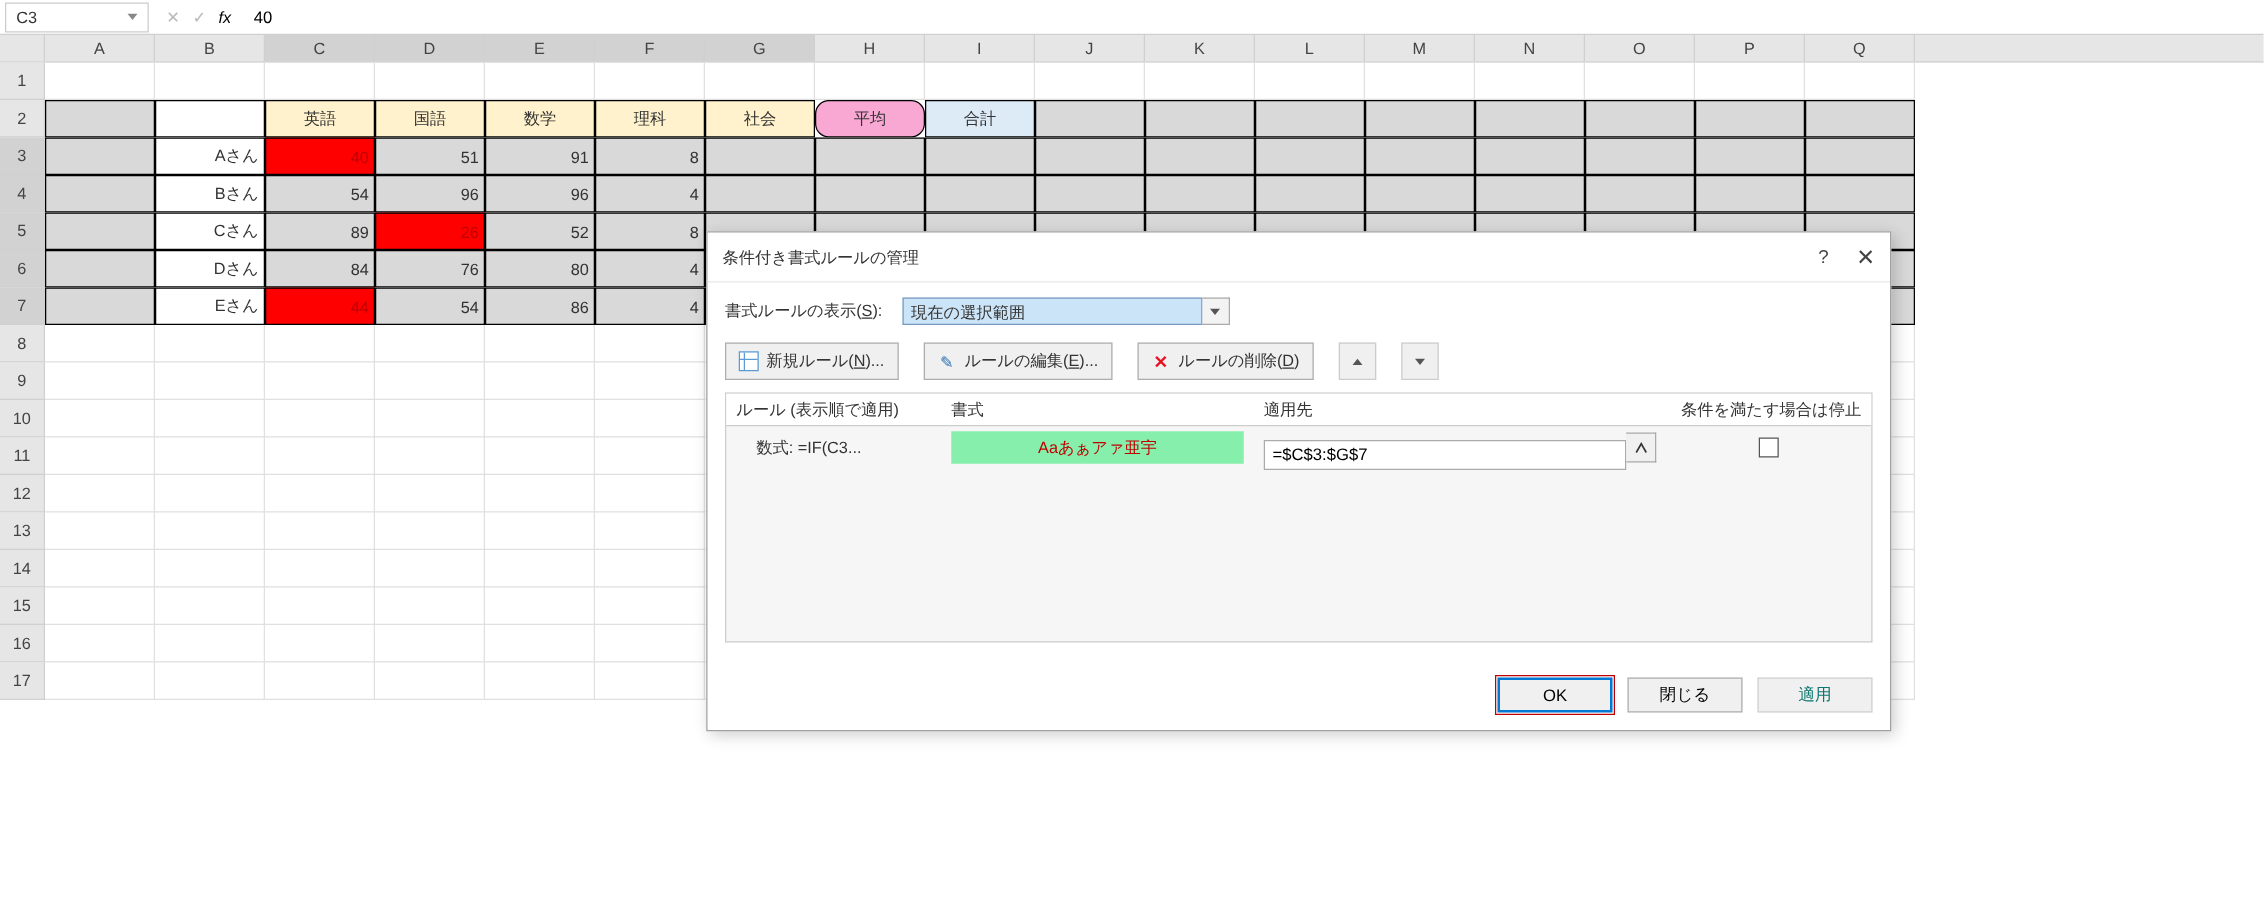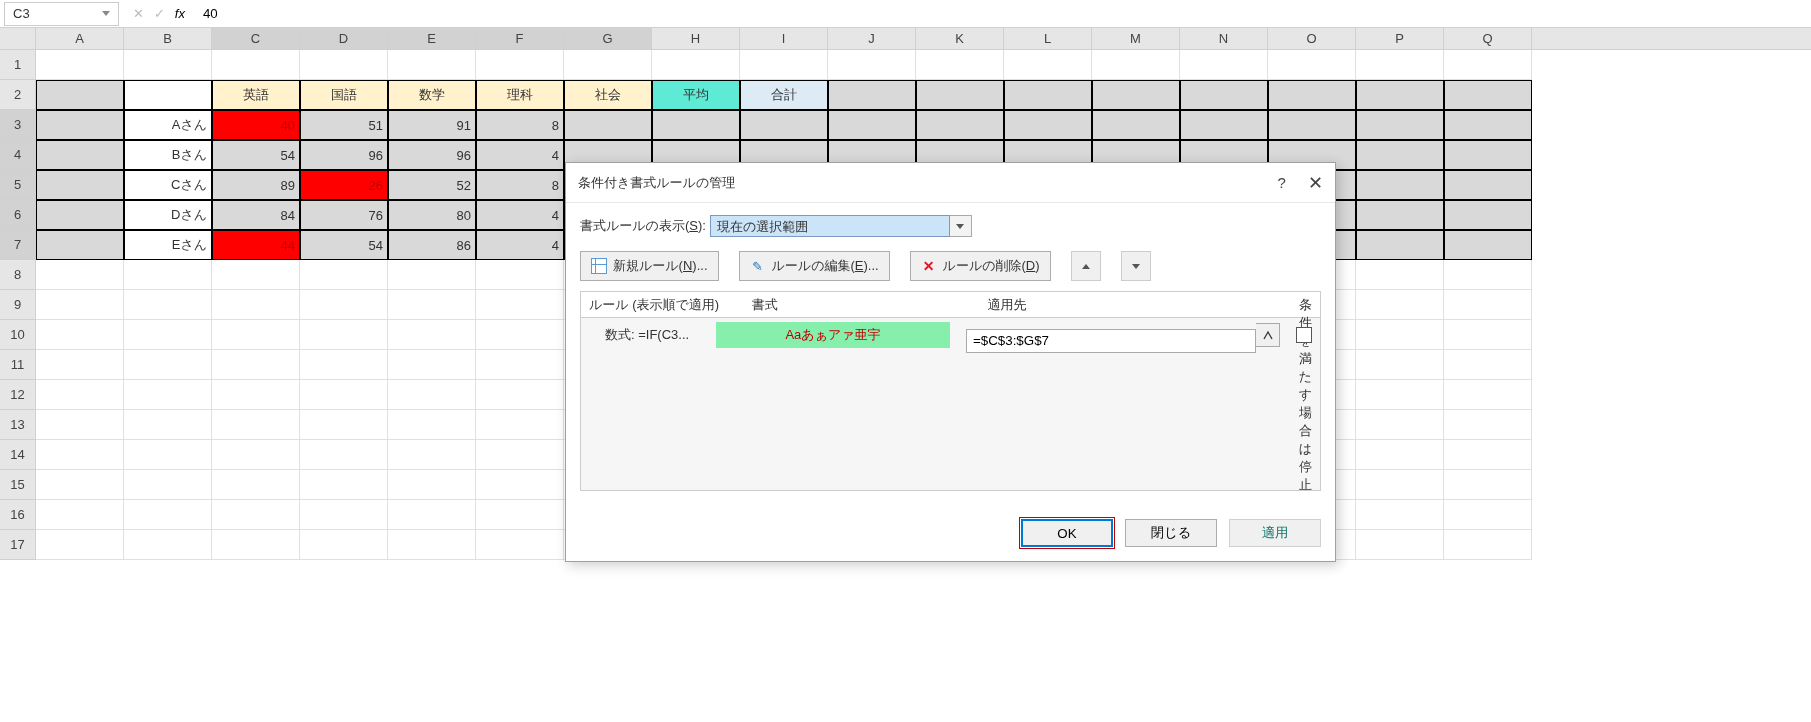--- a/index.html
+++ b/index.html
@@ -20,36 +20,36 @@
 .colh { width: 88px; border-right: 1px solid #d0d0d0; display: flex; align-items: center; justify-content: center; color: #444; background: #e6e6e6; }
 .cells { position: relative; }
 .row { display: flex; height: 30px; }
 .rowh { width: 36px; border-right: 1px solid #d0d0d0; border-bottom: 1px solid #d0d0d0; display: flex; align-items: center; justify-content: center; background: #e6e6e6; color: #444; }
 .cell { width: 88px; height: 30px; border-right: 1px solid #e0e0e0; border-bottom: 1px solid #e0e0e0; display: flex; align-items: center; padding: 0 4px; position: relative; }
 
 
 .tbl .cell { border: 1px solid #000; background: #d9d9d9; justify-content: flex-end; }
 .tbl .name-cell { background: #fff; justify-content: flex-end; }
 .tbl .shead { background: #fff2cc; justify-content: center; }
-.tbl .avgh { background: #5eead4; justify-content: center; }
+.tbl .avgh { background: #f9a8d4; justify-content: center; border-radius: 11px; }
 .tbl .toth { background: #ddebf7; justify-content: center; }
 .tbl .redc { background: #ff0000; color: #c00000; }
 
 
 .rowh.sel, .colh.sel { background: #d2d2d2; }
 .active-border { position: absolute; border: 2px solid #0e7b3f; pointer-events: none; }
 .range-border { position: absolute; border: 1px solid #0e7b3f; pointer-events: none; }
 
 
-.dialog { position: absolute; left: 565px; top: 162px; width: 771px; background: #fff; border: 1px solid #a0a0a0; box-shadow: 3px 3px 12px rgba(0,0,0,0.2); }
+.dialog { position: absolute; left: 565px; top: 185px; width: 948px; background: #fff; border: 1px solid #a0a0a0; box-shadow: 3px 3px 12px rgba(0,0,0,0.2); }
 .dlg-title { display: flex; align-items: center; justify-content: space-between; height: 40px; padding: 0 12px; border-bottom: 1px solid #e8e8e8; }
 .dlg-title .right { display: flex; align-items: center; gap: 22px; font-size: 15px; color: #444; }
 .dlg-close { font-size: 18px; cursor: pointer; }
 .dlg-body { padding: 12px 14px 14px 14px; }
-.show-row { display: flex; align-items: center; gap: 4px; margin-bottom: 14px; }
+.show-row { display: flex; align-items: center; gap: 16px; margin-bottom: 14px; }
 .combo { display: flex; align-items: center; }
 .combo-input { width: 240px; height: 22px; border: 1px solid #7a99c0; background: #cce4f7; padding: 2px 6px; }
 .combo-btn { width: 22px; height: 22px; border: 1px solid #aaa; border-left: none; display: flex; align-items: center; justify-content: center; background: #f3f3f3; }
 .chev { width: 0; height: 0; border-left: 4px solid transparent; border-right: 4px solid transparent; border-top: 5px solid #555; }
 
 .btn-row { display: flex; align-items: center; gap: 20px; margin-bottom: 10px; }
 .tool-btn { display: flex; align-items: center; gap: 6px; padding: 4px 10px; border: 1px solid #adadad; background: #f0f0f0; height: 30px; cursor: pointer; }
 .ico { display: inline-flex; align-items: center; justify-content: center; width: 16px; height: 16px; }
 .ico-grid { background: linear-gradient(#fff,#fff); border: 1px solid #5b9bd5; position: relative; }
 .ico-grid::before { content:""; position:absolute; left:3px; top:0; width:1px; height:100%; background:#5b9bd5; }

